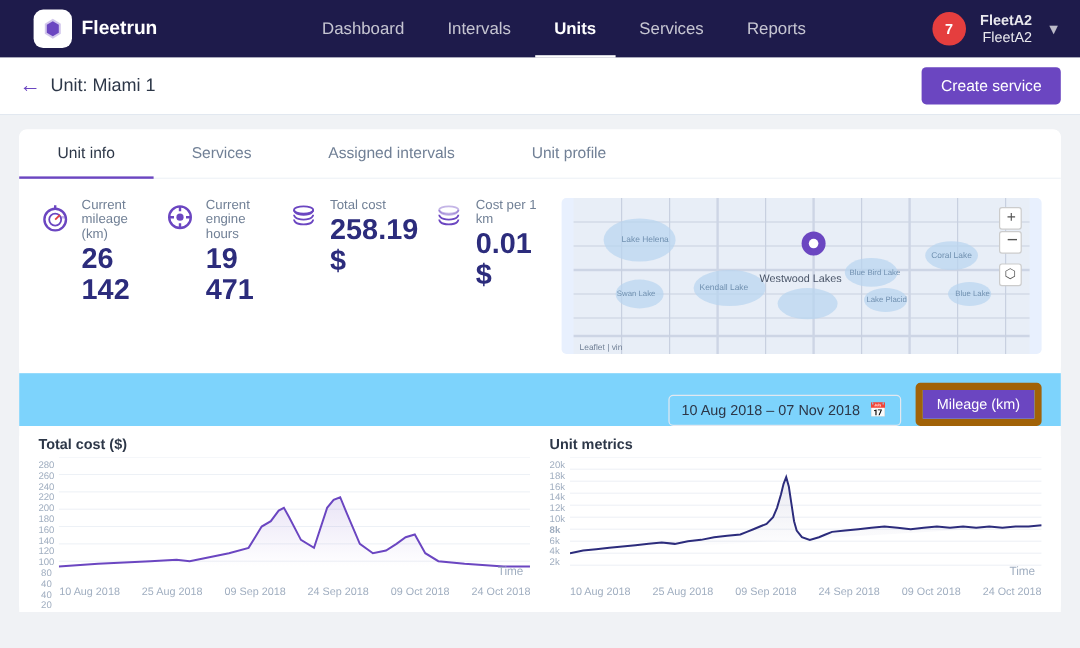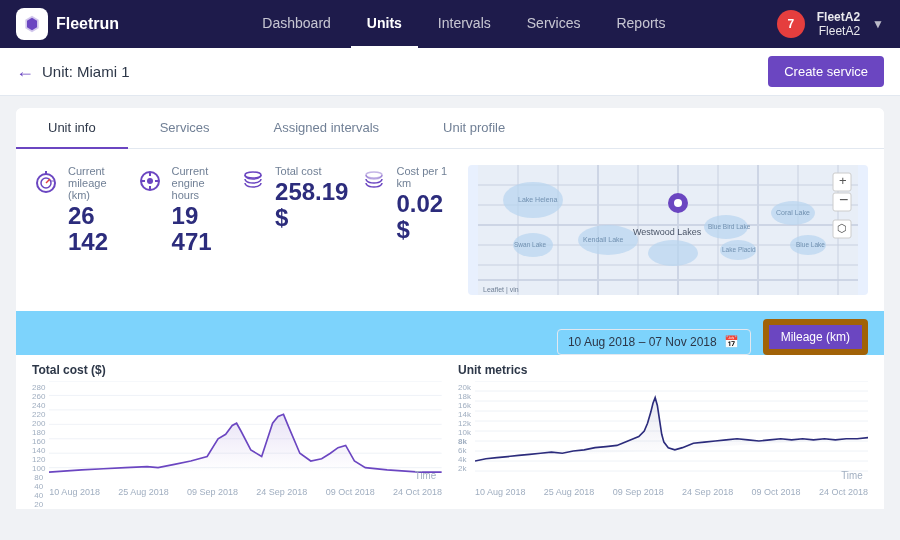--- a/index.html
+++ b/index.html
@@ -12,20 +12,21 @@
       display: flex;
       align-items: center;
       padding: 0 16px;
       color: white;
     }
     .header-logo {
       display: flex;
       align-items: center;
       gap: 8px;
       margin-right: 32px;
+      margin-left: 12px;
     }
     .logo-icon {
       width: 32px; height: 32px;
       background: white;
       border-radius: 8px;
       display: flex; align-items: center; justify-content: center;
     }
     .logo-icon svg { width: 20px; height: 20px; }
     .header-title { font-size: 16px; font-weight: 600; color: white; }
     .header-nav { display: flex; gap: 4px; flex: 1; justify-content: center; }
@@ -187,22 +188,22 @@
     <div class="logo-icon">
       <svg viewBox="0 0 24 24" fill="#6b46c1">
         <path d="M12 2L4 7v10l8 5 8-5V7L12 2z" opacity="0.3"></path>
         <path d="M12 4.5L6 8v8l6 3.5 6-3.5V8L12 4.5z"></path>
       </svg>
     </div>
     <span class="header-title">Fleetrun</span>
   </div>
   <nav class="header-nav">
     <a class="nav-item">Dashboard</a>
+    <a class="nav-item">Intervals</a>
     <a class="nav-item active">Units</a>
-    <a class="nav-item">Intervals</a>
     <a class="nav-item">Services</a>
     <a class="nav-item">Reports</a>
   </nav>
   <div class="header-right">
     <div class="notif-badge">7</div>
     <div class="user-info">
       <span class="fleet">FleetA2</span>
       <span>FleetA2</span>
     </div>
     <span style="color:rgba(255,255,255,0.7);font-size:12px;">▼</span>
@@ -280,21 +281,21 @@
             <div class="stat-icon">
               <svg width="28" height="28" viewBox="0 0 28 28" fill="none">
                 <ellipse cx="14" cy="8" rx="8" ry="3" stroke="#6b46c1" stroke-width="1.5" opacity="0.4"></ellipse>
                 <path d="M6 8 C6 8 6 12 14 12 C22 12 22 8 22 8" stroke="#6b46c1" stroke-width="1.5" fill="none" opacity="0.4"></path>
                 <path d="M6 12 C6 12 6 16 14 16 C22 16 22 12 22 12" stroke="#6b46c1" stroke-width="1.5" fill="none"></path>
                 <path d="M6 16 C6 16 6 20 14 20 C22 20 22 16 22 16" stroke="#6b46c1" stroke-width="1.5" fill="none"></path>
               </svg>
             </div>
             <div>
               <div class="stat-label">Cost per 1 km</div>
-              <div class="stat-value">0.02 $</div>
+              <div class="stat-value">0.01 $</div>
             </div>
           </div>
         </div>
       </div>
 
       <div class="map-container">
         <svg width="100%" height="130" viewBox="0 0 380 130">
 
           <rect width="380" height="130" fill="#e8eef7"></rect>
 

